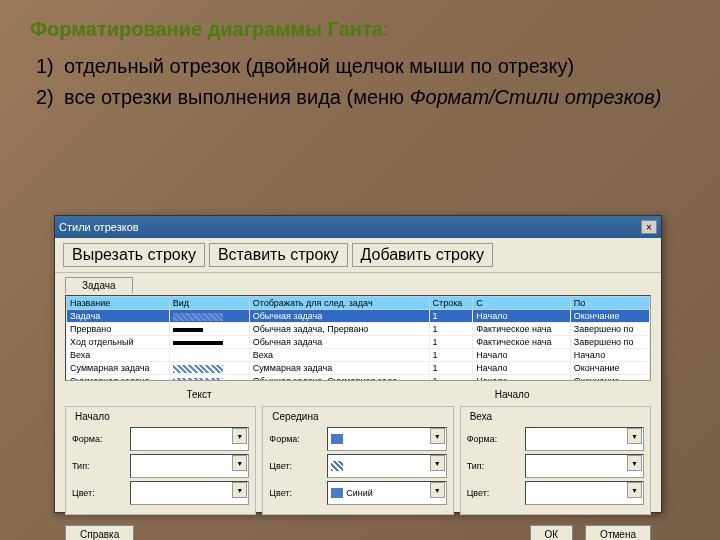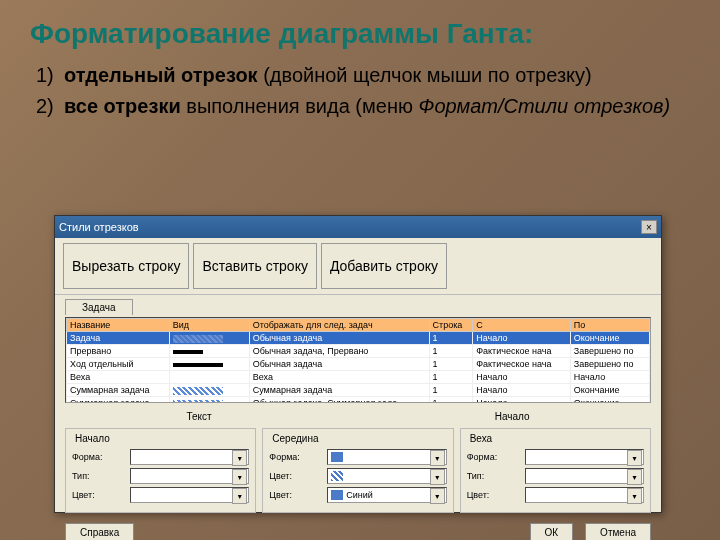--- a/index.html
+++ b/index.html
@@ -1,51 +1,51 @@
 <!DOCTYPE html>
 <html><head>
 <meta charset="utf-8">
 <style>
 *{margin:0;padding:0;box-sizing:border-box;font-family:Arial,sans-serif}
 body{width:720px;height:540px;background:linear-gradient(135deg,#9a7a5a 0%,#8a6d52 30%,#7a5f48 100%);position:relative;overflow:hidden}
 .slide{padding:18px 30px}
-.title{font-size:28px;font-weight:bold;color:#0f766e;margin-bottom:12px}
+.title{font-size:20px;font-weight:bold;color:#4d7c0f;margin-bottom:12px}
 .list{font-size:20px;color:#000;line-height:1.35;margin-left:6px}
 .list-item{display:flex;margin-bottom:4px}
 .list-num{min-width:28px}
 .list-text{}
 .italic{font-style:italic}
-.bold{font-weight:bold}
+.bold{font-weight:normal}
 .dlg{position:absolute;left:54px;top:215px;width:608px;height:298px;background:#ece9d8;border:1px solid #333;box-shadow:2px 2px 8px rgba(0,0,0,0.4);font-size:10px}
 .titlebar{height:20px;background:linear-gradient(#3a6ea5,#2a5a90);color:#fff;display:flex;align-items:center;padding:11px 4px;font-size:11px}
 .titlebar-text{flex:1}
 .close-btn{width:16px;height:14px;background:#d4d0c8;color:#000;display:flex;align-items:center;justify-content:center;font-size:10px;border:1px solid #888;cursor:pointer}
 .toolbar{display:flex;gap:4px;padding:5px 8px;border-bottom:1px solid #bbb}
-.tbtn{background:#ece9d8;border:1px solid #999;padding:14px 8px;font-size:14px;cursor:pointer}
+.tbtn{background:#ece9d8;border:1px solid #999;padding:2px 8px;font-size:16px;cursor:pointer}
 .tabrow{display:flex;padding:4px 10px 0}
 .tab{background:#ece9d8;border:1px solid #999;border-bottom:none;padding:2px 16px;font-size:10px;cursor:pointer}
 .grid{margin:2px 10px;border:1px inset #999;background:#fff;height:86px;overflow:hidden}
 .grid table{width:100%;border-collapse:collapse;font-size:9px}
-.grid th{background:#fdba74;border:1px solid #ccc;padding:1px 3px;text-align:left;font-weight:normal}
+.grid th{background:#7dd3fc;border:1px solid #ccc;padding:1px 3px;text-align:left;font-weight:normal}
 .grid td{border:1px solid #eee;padding:1px 3px;white-space:nowrap}
 .grid tr.sel td{background:#316ac5;color:#fff}
 .barcell{width:80px}
 .bar{height:8px;display:inline-block;vertical-align:middle}
 .bar-blue{width:50px;background:repeating-linear-gradient(45deg,#4a7ac8,#4a7ac8 2px,#6a90d8 2px,#6a90d8 4px)}
 .bar-solid{width:50px;background:#000}
 .bar-diamond{width:12px;height:12px;background:#000;transform:rotate(45deg);margin-left:4px}
 .bar-hatch{width:50px;background:repeating-linear-gradient(45deg,#5a8ad8,#5a8ad8 2px,#fff 2px,#fff 4px)}
 .tabs2{display:flex;margin:6px 10px 0;gap:40px;justify-content:space-around}
 .tab2{font-size:10px;padding:2px 20px}
 .fieldsets{display:flex;gap:6px;margin:4px 10px}
 .fs{flex:1;border:1px solid #bbb;padding:4px 6px 6px;background:#ece9d8}
 .fs-title{font-size:10px;margin-bottom:2px;margin-top:-10px;background:#ece9d8;display:inline-block;padding:0 3px}
 .fld{display:flex;align-items:center;margin:3px 0;gap:20px}
 .fld label{width:38px;font-size:9px}
-.fld .sel{flex:1;height:16px;border:1px inset #999;background:#fff;display:flex;align-items:center;padding:0 3px;font-size:9px;position:relative}
+.fld .sel{flex:1;height:24px;border:1px inset #999;background:#fff;display:flex;align-items:center;padding:0 3px;font-size:9px;position:relative}
 .fld .sel::after{content:"▾";position:absolute;right:1px;top:0;width:13px;height:14px;background:#ece9d8;border:1px solid #999;display:flex;align-items:center;justify-content:center;font-size:8px}
 .swatch{width:12px;height:10px;margin-right:3px;display:inline-block}
 .sw-blue{background:#4a7ac8}
 .sw-hatch{background:repeating-linear-gradient(45deg,#4a7ac8,#4a7ac8 2px,#fff 2px,#fff 4px)}
 .btnrow{display:flex;padding:6px 10px;gap:12px}
 .btnrow .spacer{flex:1}
 .btn{background:#ece9d8;border:1px solid #888;padding:3px 14px;font-size:10px;cursor:pointer}
 </style>
 </head>
 <body>

